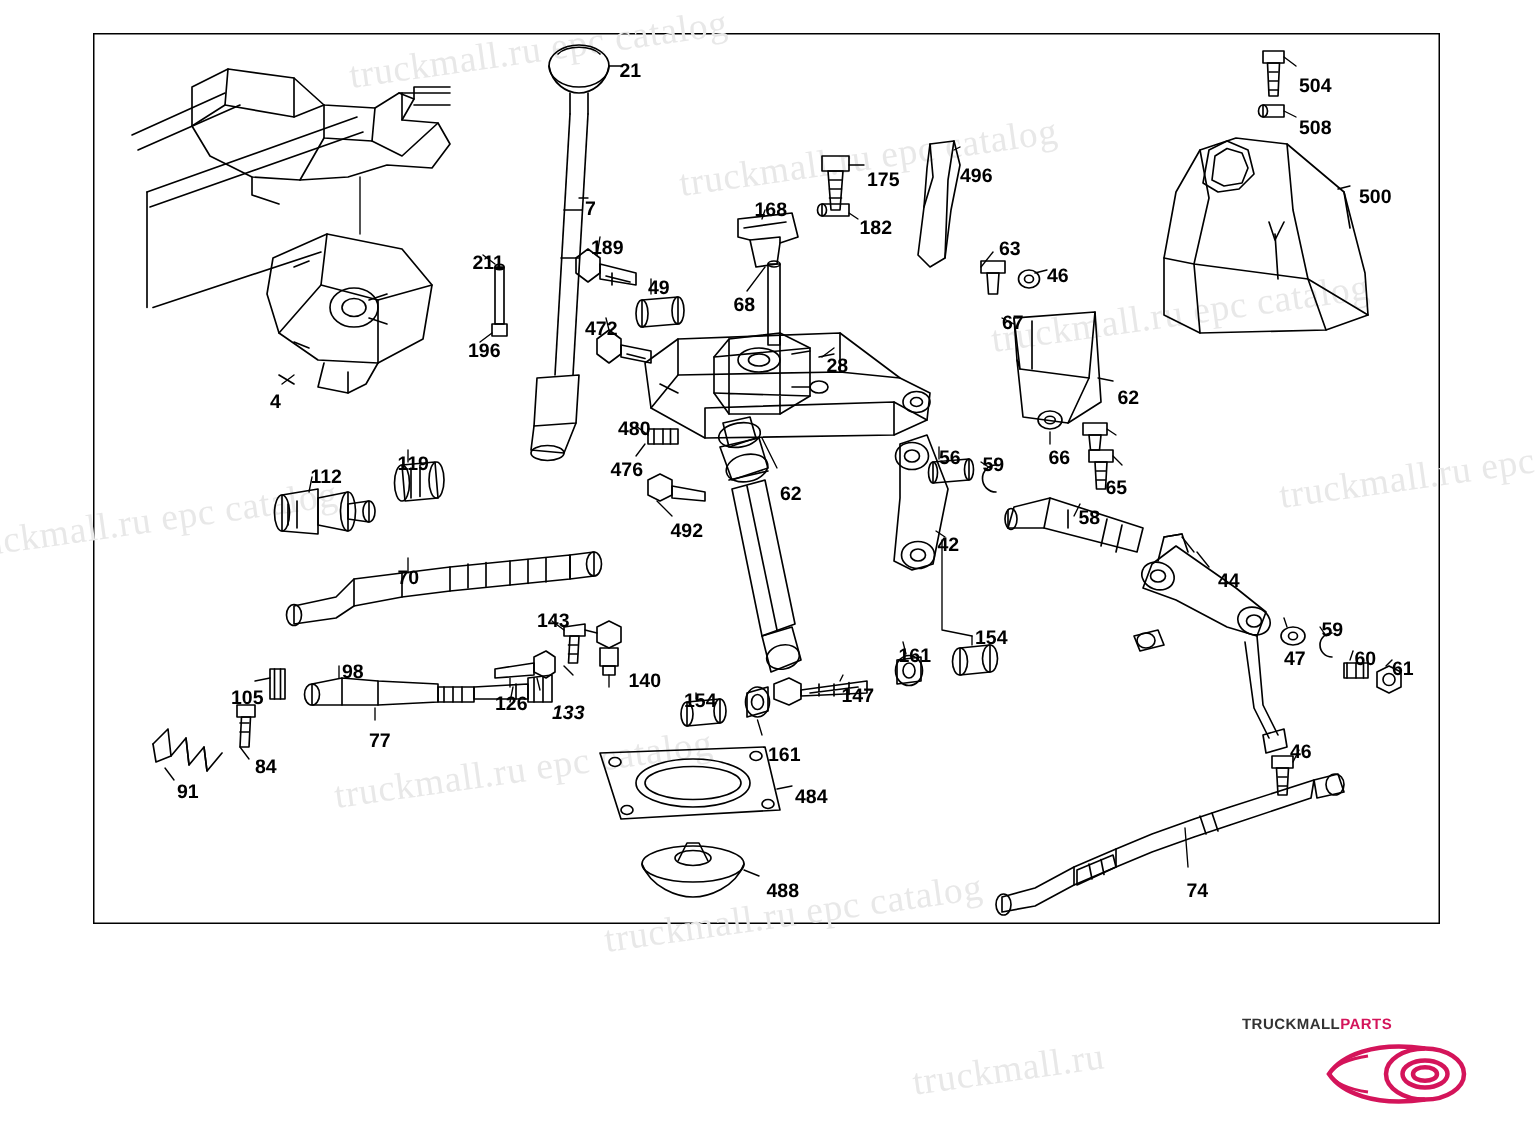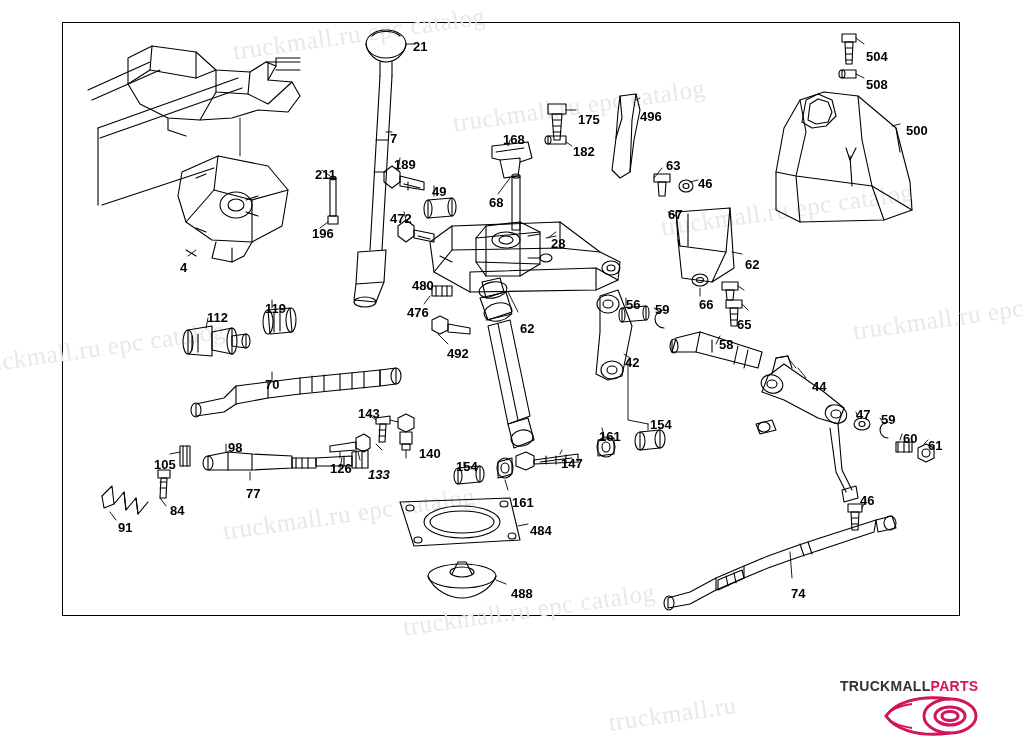--- a/index.html
+++ b/index.html
@@ -61,24 +61,23 @@
     right: 16px;
     bottom: 12px;
     width: 180px;
     height: 68px;
   }
   .brand-text {
     position: absolute;
     left: 0;
     top: 8px;
     font-family: "Liberation Sans", sans-serif;
-    font-size: 14px;
+    font-size: 10px;
     font-weight: 700;
     letter-spacing: 0.3px;
-    margin-left: 12px;
   }
   .brand-text .t1 { color: #333; }
   .brand-text .t2 { color: #d4145a; }
   .brand-mark {
     position: absolute;
     left: 18px;
     top: 26px;
     width: 150px;
     height: 40px;
   }
@@ -481,21 +480,21 @@
     <div class="label" style="left:655px; top:303px;">59</div>
     <div class="label" style="left:207px; top:311px;">112</div>
     <div class="label" style="left:737px; top:318px;">65</div>
     <div class="label" style="left:520px; top:322px;">62</div>
     <div class="label" style="left:719px; top:338px;">58</div>
     <div class="label" style="left:447px; top:347px;">492</div>
     <div class="label" style="left:625px; top:356px;">42</div>
     <div class="label" style="left:265px; top:378px;">70</div>
     <div class="label" style="left:812px; top:380px;">44</div>
     <div class="label" style="left:358px; top:407px;">143</div>
-    <div class="label" style="left:856px; top:408px;">47</div>
+    <div class="label" style="left:856px; top:432px;">47</div>
     <div class="label" style="left:881px; top:413px;">59</div>
     <div class="label" style="left:650px; top:418px;">154</div>
     <div class="label" style="left:228px; top:441px;">98</div>
     <div class="label" style="left:397px; top:447px;margin-left:22px;">140</div>
     <div class="label" style="left:903px; top:432px;">60</div>
     <div class="label" style="left:928px; top:439px;">61</div>
     <div class="label" style="left:599px; top:430px;">161</div>
     <div class="label" style="left:368px; top:468px;font-style:italic;">133</div>
     <div class="label" style="left:154px; top:458px;">105</div>
     <div class="label" style="left:330px; top:462px;">126</div>

